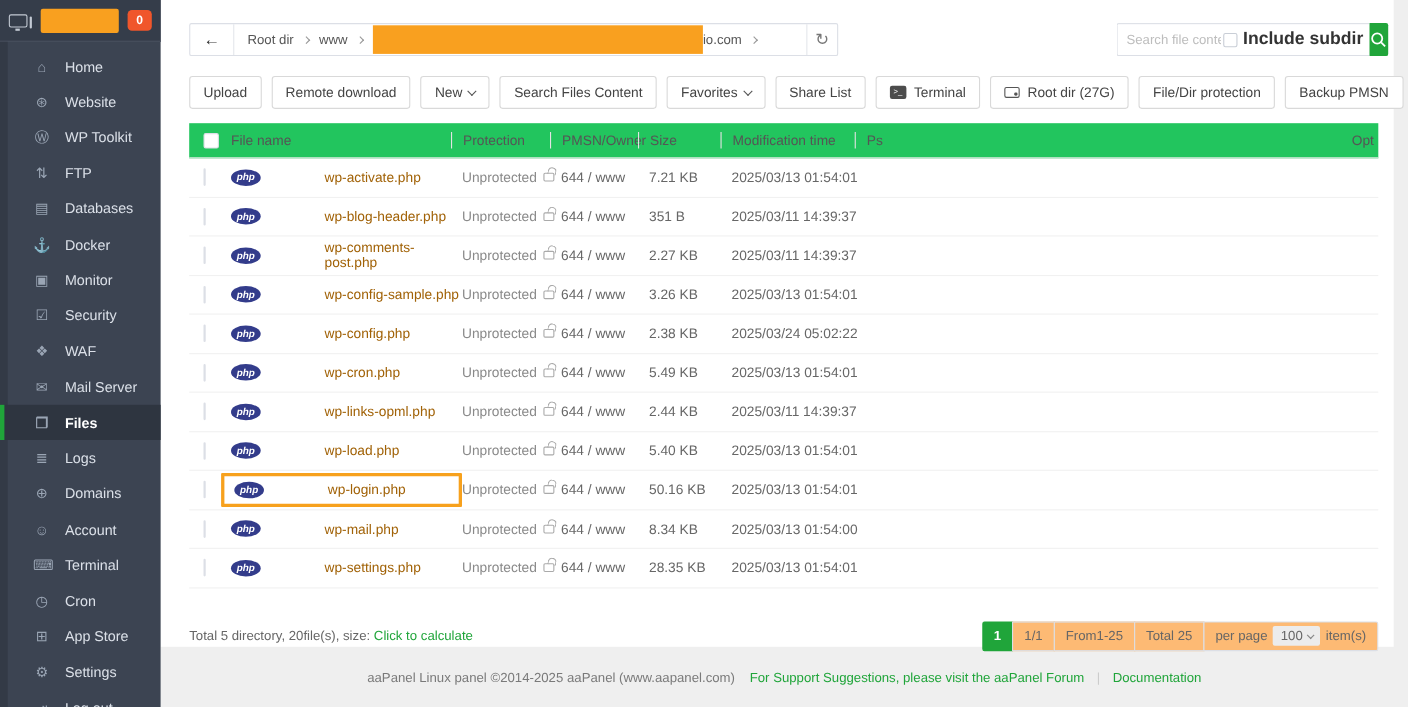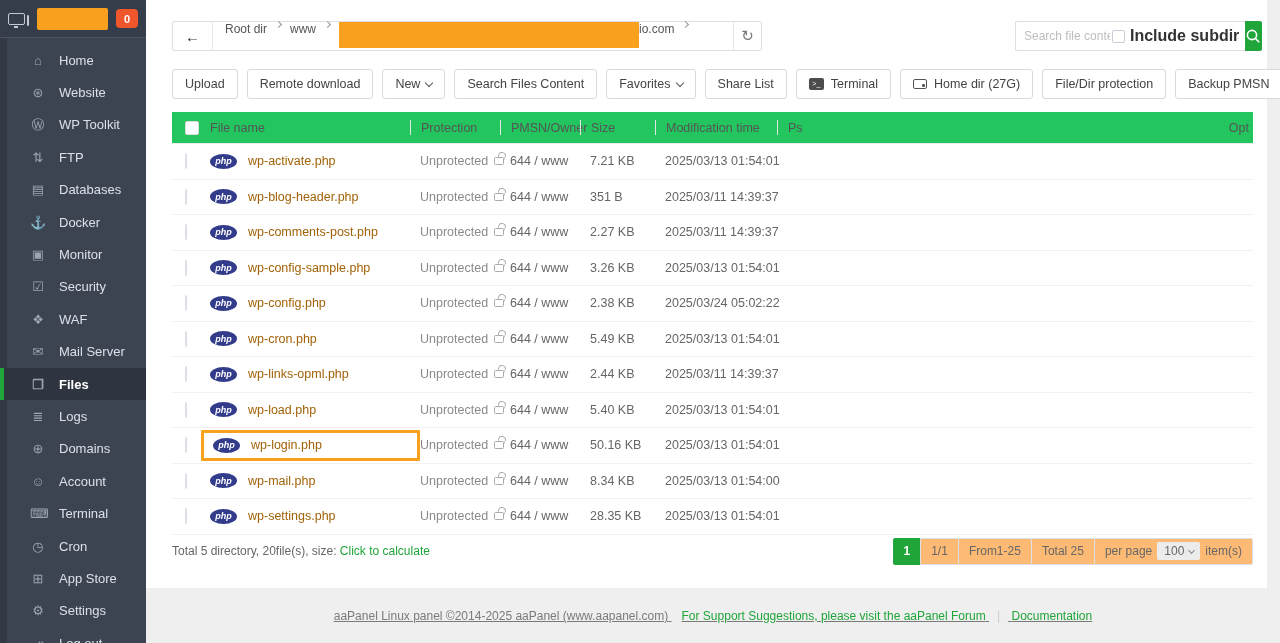--- a/index.html
+++ b/index.html
@@ -32,21 +32,21 @@
   
   .main { position:absolute; left:146px; top:0; right:0; bottom:0; background:#efefef; }
   .card { background:#fff; height:588px; margin-right:13px; padding:0 14px 0 26px; overflow:visible; }
 
   
   .topbar { display:flex; justify-content:space-between; align-items:center; padding-top:21px; }
   .crumb-bar { display:flex; align-items:stretch; width:590px; height:30px;
     border:1px solid #dcdfe6; border-radius:2px; background:#fff; }
   .back-seg { width:40px; display:flex; align-items:center; justify-content:center;
     border-right:1px solid #e4e7ec; cursor:pointer; color:#333; font-size:15px; }
-  .crumbs { flex:1; display:flex; align-items:flex-start; padding:0 12px; font-size:12px; color:#555; }
+  .crumbs { flex:1; display:flex; align-items:center; padding:0 12px; font-size:12px; color:#555; }
   .crumb { cursor:pointer; }
   .cright { display:inline-block; width:5px; height:5px; border-right:1.3px solid #999;
     border-top:1.3px solid #999; transform:rotate(45deg); margin:0 9px; }
   .crumb-redaction { width:300px; height:26px; background:var(--orange,#f9a01f); display:inline-block; }
   .refresh-seg { width:28px; display:flex; align-items:center; justify-content:center;
     border-left:1px solid #e4e7ec; cursor:pointer; color:#777; font-size:15px; }
   .search-group { display:flex; height:30px; width:238px; }
   .search-box { flex:1; display:flex; align-items:center; border:1px solid #dcdfe6;
     border-right:none; border-radius:2px 0 0 2px; background:#fff; padding:0 6px 0 8px; }
   .search-box input { border:none; outline:none; width:86px; font-size:12px; color:#333;
@@ -81,47 +81,47 @@
     border-bottom:1px solid #ececec; }
   .thead .cell { display:flex; align-items:center; height:15px; }
   .thead .cell.sep { border-left:1px solid #e3e3e3; padding-left:10px; margin-left:-10px; }
   .tbody .trow { height:35.5px; border-bottom:1px solid #f1f1f1; font-size:12.5px; color:#666; }
   .cb { width:14px; height:14px; border:1px solid #dcdfe6; border-radius:2px; background:#fff;
     cursor:pointer; margin-left:13px; }
   .php-badge { display:inline-flex; align-items:center; justify-content:center; width:27px;
     height:15px; border-radius:50%; background:var(--php,#333c8b); color:#fff; font-style:italic;
     font-weight:bold; font-size:9px; margin-right:11px; flex:0 0 auto; }
   .fname { color:#a16207; cursor:pointer; }
-  .name-wrap { display:inline-flex; align-items:center; }
+  .name-wrap { display:inline-flex; align-items:center;gap:47px; }
   .name-wrap.annotated { border:3px solid var(--annot,#f7a11d); border-radius:1px;
     padding:5px 42px 5px 9px; margin:-8px 0 -8px -9px; }
   .prot-cell { color:#8a8a8a; display:flex; align-items:center; }
   .unlock { display:inline-block; position:relative; width:10px; height:8px;
     border:1px solid #aaa; border-radius:1.5px; margin-left:6px; }
   .unlock::before { content:""; position:absolute; width:6px; height:6px; border:1px solid #aaa;
     border-bottom:none; border-radius:4px 4px 0 0; top:-6px; left:2.5px; transform:rotate(14deg); }
   .opt-cell { text-align:right; padding-right:4px; }
 
   
-  .tfoot { display:flex; align-items:center; justify-content:space-between; padding:3px 0 0 0;text-align:center; }
+  .tfoot { display:flex; align-items:center; justify-content:space-between; padding:30px 0 0 0;text-align:center; }
   .total-line { font-size:12px; color:#666; }
   .calc-link { color:var(--green,#20a53a); cursor:pointer; }
   .pager { display:flex; align-items:center; font-size:12px; color:#666; }
   .pseg { height:27px; display:flex; align-items:center; padding:0 10px;
     border:1px solid #dcdfe6; background:#fdba74; margin-left:-1px; }
   .pseg.first { border-radius:2px 0 0 2px; margin-left:0; }
   .pseg.last { border-radius:0 2px 2px 0; }
   .pseg.current { background:var(--green,#20a53a); border-color:var(--green,#20a53a);
     color:#fff; font-weight:bold; min-width:27px; justify-content:center; cursor:pointer; }
   .pp-chip { background:#ececec; border-radius:2px; padding:2px 5px 2px 7px; margin:0 5px;
     display:inline-flex; align-items:center; cursor:pointer; }
   .pp-chip .cdown { border-color:#888; width:5px; height:5px; margin:-2px 1px 0 5px; }
 
   
-  .page-footer { text-align:center; padding-top:21px; font-size:12px; color:#7a7a7a;text-decoration:underline; }
+  .page-footer { text-align:center; padding-top:21px; font-size:12px; color:#7a7a7a; }
   .page-footer .green-link { color:var(--green,#20a53a); cursor:pointer; }
   .foot-div { color:#ccc; margin:0 8px; }
 </style>
 </head>
 <body>
 
 <div class="sidebar">
   <div class="logo-bar">
     <span class="monitor-ico"></span>
     <span class="logo-redaction"></span>
@@ -264,21 +264,21 @@
         </button>
       <button class="tbtn">
           <span>Share List</span>
         </button>
       <button class="tbtn">
           <span class="term-ico">&gt;_</span>
           <span>Terminal</span>
         </button>
       <button class="tbtn">
           <span class="disk-ico"></span>
-          <span>Home dir (27G)</span>
+          <span>Root dir (27G)</span>
         </button>
       <button class="tbtn">
           <span>File/Dir protection</span>
         </button>
       <span class="spacer"></span>
       <button class="tbtn">
           <span>Backup PMSN</span>
         </button>
 
     </div>

